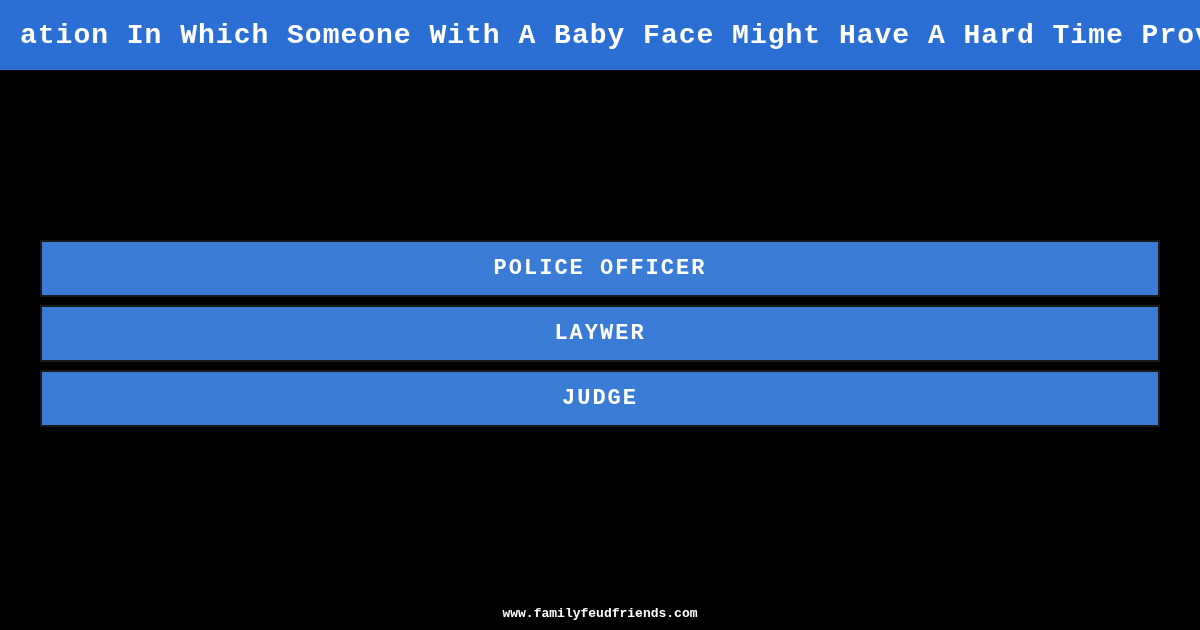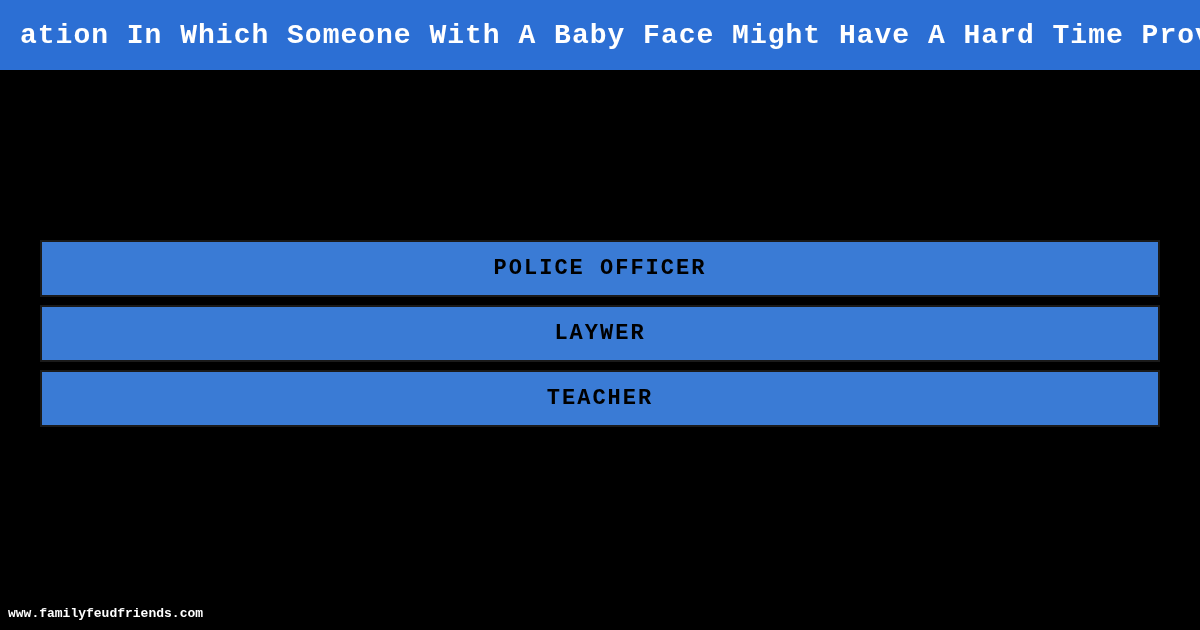--- a/index.html
+++ b/index.html
@@ -49,31 +49,31 @@
       background-color: #3a7bd5;
       border: 2px solid #1a1a1a;
       display: flex;
       align-items: center;
       justify-content: center;
       padding: 14px 20px;
       cursor: pointer;
     }
 
     .answer-text {
-      color: #000000;
+      color: #ffffff;
       font-family: 'Courier New', Courier, monospace;
       font-size: 22px;
       font-weight: bold;
       letter-spacing: 2px;
       text-align: center;
     }
 
     #footer {
       background-color: #000000;
-      text-align: left;
+      text-align: center;
       padding: 8px;
     }
 
     #footer-text {
       color: #ffffff;
       font-family: 'Courier New', Courier, monospace;
       font-size: 13px;
       font-weight: bold;
     }
   </style>
@@ -85,19 +85,19 @@
 </div>
 
 <div id="answers-container">
 <div class="answer-row">
       <span class="answer-text">POLICE OFFICER</span>
     </div>
     <div class="answer-row">
       <span class="answer-text">LAYWER</span>
     </div>
     <div class="answer-row">
-      <span class="answer-text">TEACHER</span>
+      <span class="answer-text">JUDGE</span>
     </div>
   </div>
 
 <div id="footer">
   <span id="footer-text">www.familyfeudfriends.com</span>
 </div>
 
 </body></html>

